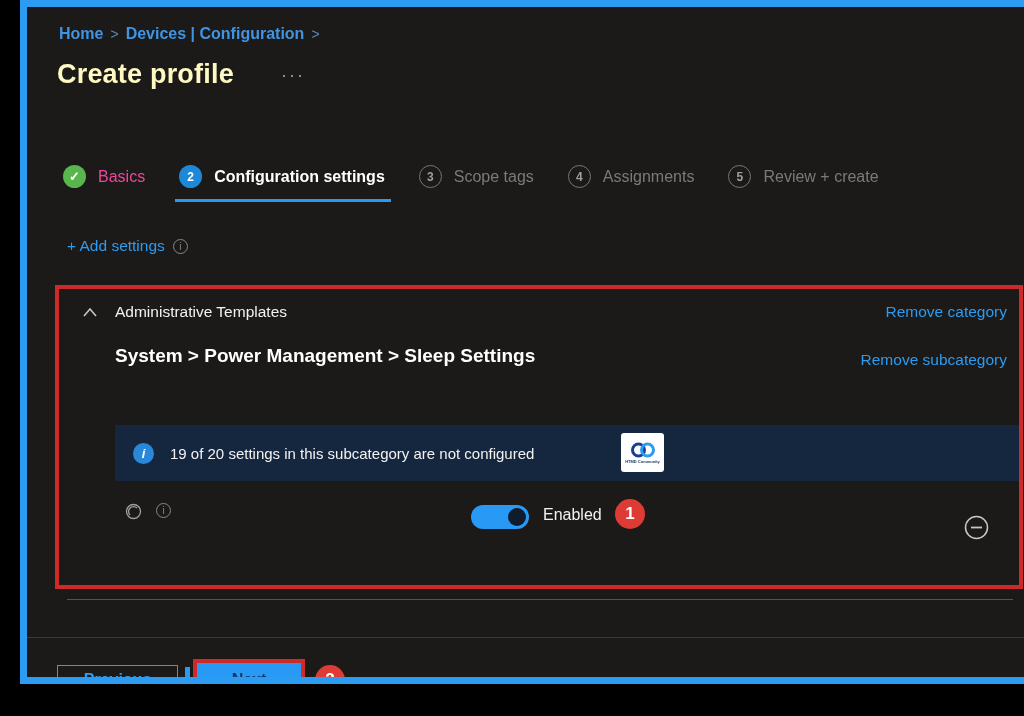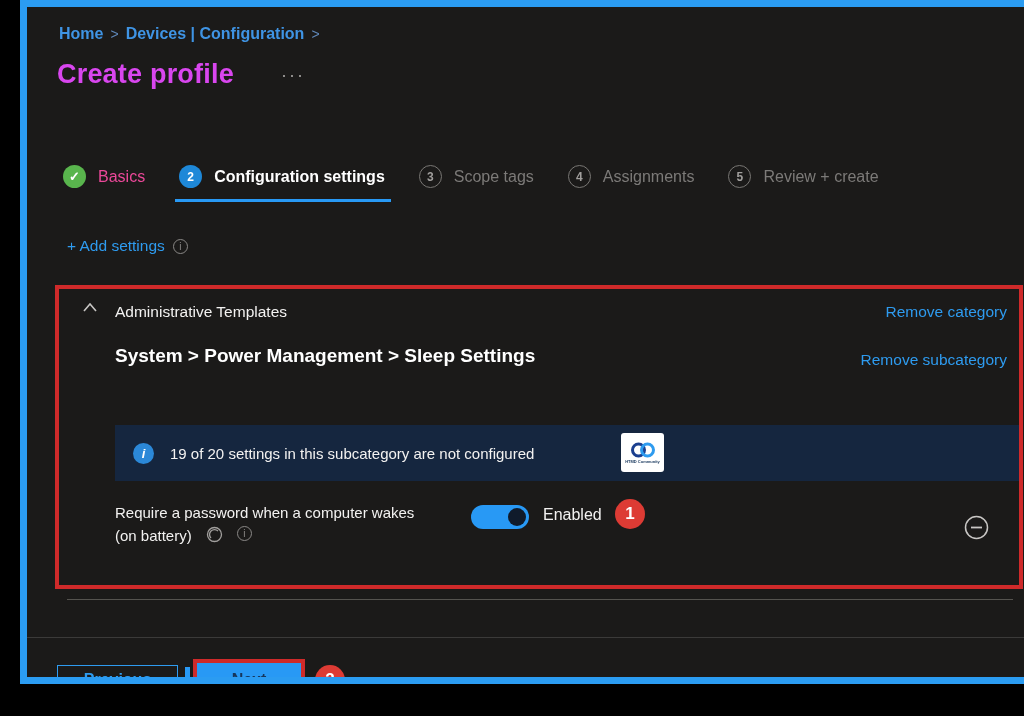--- a/index.html
+++ b/index.html
@@ -13,21 +13,21 @@
     overflow: hidden;
     margin-left: 20px;
   }
 
   
   .breadcrumb { position: absolute; left: 32px; top: 18px; font-size: 16px; font-weight: bold; color: #3f94e4; }
   .breadcrumb a { color: #3f94e4; text-decoration: none; cursor: pointer; }
   .crumb-sep { color: #5f87b8; font-weight: normal; margin: 0 7px; font-size: 14px; }
 
   
-  .page-title { position: absolute; left: 30px; top: 52px; font-size: 27px; font-weight: bold; color: #d946ef; letter-spacing: 0.2px; text-align: right; }
+  .page-title { position: absolute; left: 30px; top: 52px; font-size: 27px; font-weight: bold; color: #fef9c3; letter-spacing: 0.2px; text-align: right; }
   .title-ellipsis { position: absolute; left: 254px; top: 58px; color: #a19f9d; font-size: 18px; letter-spacing: 2px; }
   .page-subtitle { position: absolute; left: 31px; top: 94px; font-size: 14.5px; color: #a19f9d; }
 
   
   .tabs { position: absolute; left: 36px; top: 158px; display: flex; align-items: center; gap: 34px; }
   .tab { display: flex; align-items: center; gap: 12px; padding-bottom: 14px; position: relative; cursor: pointer; }
   .tab .circle {
     width: 23px; height: 23px; border-radius: 50%;
     display: flex; align-items: center; justify-content: center;
     font-size: 12px; font-weight: bold; flex: 0 0 auto;
@@ -49,21 +49,21 @@
     display: inline-flex; width: 15px; height: 15px; border-radius: 50%;
     border: 1px solid #8a8886; color: #8a8886; font-size: 10px;
     align-items: center; justify-content: center; font-style: normal;
   }
 
   
   .category-box {
     position: absolute; left: 28px; top: 278px; width: 968px; height: 304px;
     border: 4px solid #cf2a2a; background: #1b1a19;
   }
-  .cat-header { position: absolute; left: 24px; top: 14px; display: flex; gap: 18px; }
+  .cat-header { position: absolute; left: 24px; top: 14px; display: flex; align-items: center; gap: 18px; }
   .chevron-up { color: #c8c6c4; cursor: pointer; display: inline-flex; }
   .cat-name { font-size: 15.5px; color: #f3f2f1; }
   .remove-category { position: absolute; right: 12px; top: 14px; font-size: 15.5px; color: #2e9bef; cursor: pointer; }
   .subcat-title { position: absolute; left: 56px; top: 56px; font-size: 19px; font-weight: bold; color: #ffffff; }
   .remove-subcategory { position: absolute; right: 12px; top: 62px; font-size: 15.5px; color: #2e9bef; cursor: pointer; }
 
   
   .info-banner {
     position: absolute; left: 56px; top: 136px; width: 904px; height: 56px;
     background: #15263f; display: flex; align-items: center;
@@ -187,21 +187,20 @@
         <svg width="26" height="18" viewBox="0 0 26 18">
           <circle cx="8.5" cy="9" r="6" fill="none" stroke="#1b3f8f" stroke-width="3"></circle>
           <circle cx="17.5" cy="9" r="6" fill="none" stroke="#2e9bef" stroke-width="3"></circle>
         </svg>
         <span class="logo-caption">HTMD Community</span>
       </span>
     </div>
 
     <div class="setting-row">
       <div class="setting-label">
-        <span>Require a password when a computer wakes (on battery)</span>
         <span class="mini-icons">
           <span>
             <svg width="17" height="17" viewBox="0 0 17 17">
               <circle cx="8.5" cy="8.5" r="7" fill="none" stroke="#a19f9d" stroke-width="1.3"></circle>
               <path d="M5,12 A4.5,4.5 0 0 1 12,5" fill="none" stroke="#a19f9d" stroke-width="1.3"></path>
             </svg>
           </span>
           <span class="info-ring">i</span>
         </span>
       </div>

